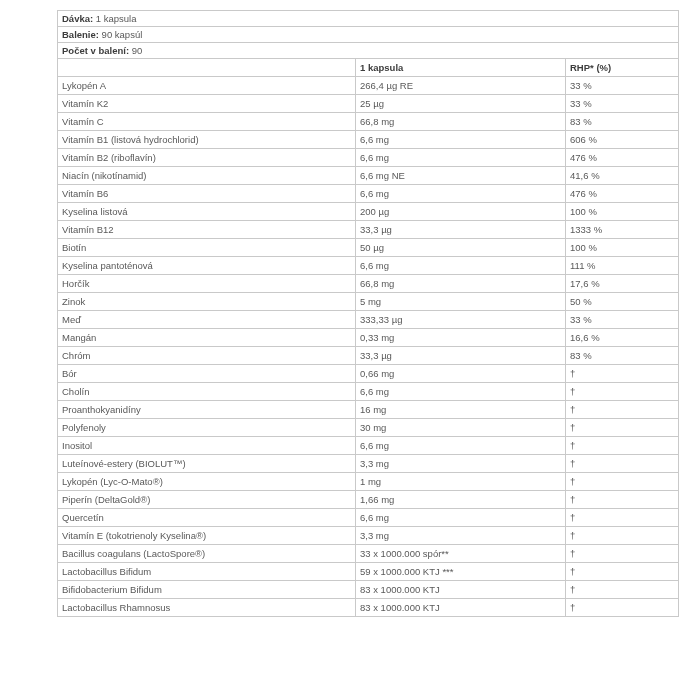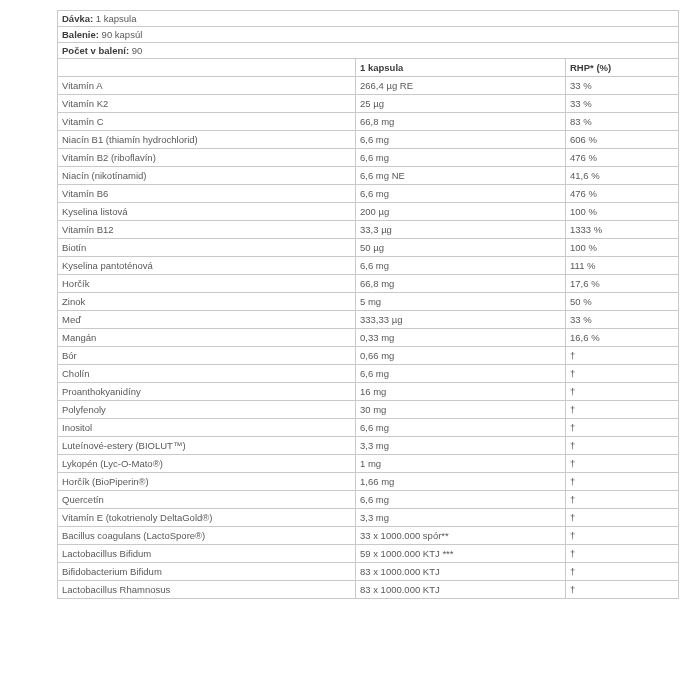--- a/index.html
+++ b/index.html
@@ -47,36 +47,36 @@
           <td colspan="3"><strong>Počet v balení:</strong><span> 90</span></td>
         </tr>
       </tbody>
     <tbody class="data" id="data-body">
       <tr class="col-header">
         <td></td>
         <td>1 kapsula</td>
         <td>RHP* (%)</td>
       </tr>
     <tr>
-          <td>Vitamín A</td>
+          <td>Lykopén A</td>
           <td>266,4 µg RE</td>
           <td>33 %</td>
         </tr>
         <tr>
           <td>Vitamín K2</td>
           <td>25 µg</td>
           <td>33 %</td>
         </tr>
         <tr>
           <td>Vitamín C</td>
           <td>66,8 mg</td>
           <td>83 %</td>
         </tr>
         <tr>
-          <td>Niacín B1 (thiamín hydrochlorid)</td>
+          <td>Vitamín B1 (listová hydrochlorid)</td>
           <td>6,6 mg</td>
           <td>606 %</td>
         </tr>
         <tr>
           <td>Vitamín B2 (riboflavín)</td>
           <td>6,6 mg</td>
           <td>476 %</td>
         </tr>
         <tr>
           <td>Niacín (nikotínamid)</td>
@@ -122,20 +122,25 @@
           <td>Meď</td>
           <td>333,33 µg</td>
           <td>33 %</td>
         </tr>
         <tr>
           <td>Mangán</td>
           <td>0,33 mg</td>
           <td>16,6 %</td>
         </tr>
         <tr>
+          <td>Chróm</td>
+          <td>33,3 µg</td>
+          <td>83 %</td>
+        </tr>
+        <tr>
           <td>Bór</td>
           <td>0,66 mg</td>
           <td>†</td>
         </tr>
         <tr>
           <td>Cholín</td>
           <td>6,6 mg</td>
           <td>†</td>
         </tr>
         <tr>
@@ -157,31 +162,31 @@
           <td>Luteínové-estery (BIOLUT™)</td>
           <td>3,3 mg</td>
           <td>†</td>
         </tr>
         <tr>
           <td>Lykopén (Lyc-O-Mato®)</td>
           <td>1 mg</td>
           <td>†</td>
         </tr>
         <tr>
-          <td>Horčík (BioPiperin®)</td>
+          <td>Piperín (DeltaGold®)</td>
           <td>1,66 mg</td>
           <td>†</td>
         </tr>
         <tr>
           <td>Quercetín</td>
           <td>6,6 mg</td>
           <td>†</td>
         </tr>
         <tr>
-          <td>Vitamín E (tokotrienoly DeltaGold®)</td>
+          <td>Vitamín E (tokotrienoly Kyselina®)</td>
           <td>3,3 mg</td>
           <td>†</td>
         </tr>
         <tr>
           <td>Bacillus coagulans (LactoSpore®)</td>
           <td>33 x 1000.000 spór**</td>
           <td>†</td>
         </tr>
         <tr>
           <td>Lactobacillus Bifidum</td>

